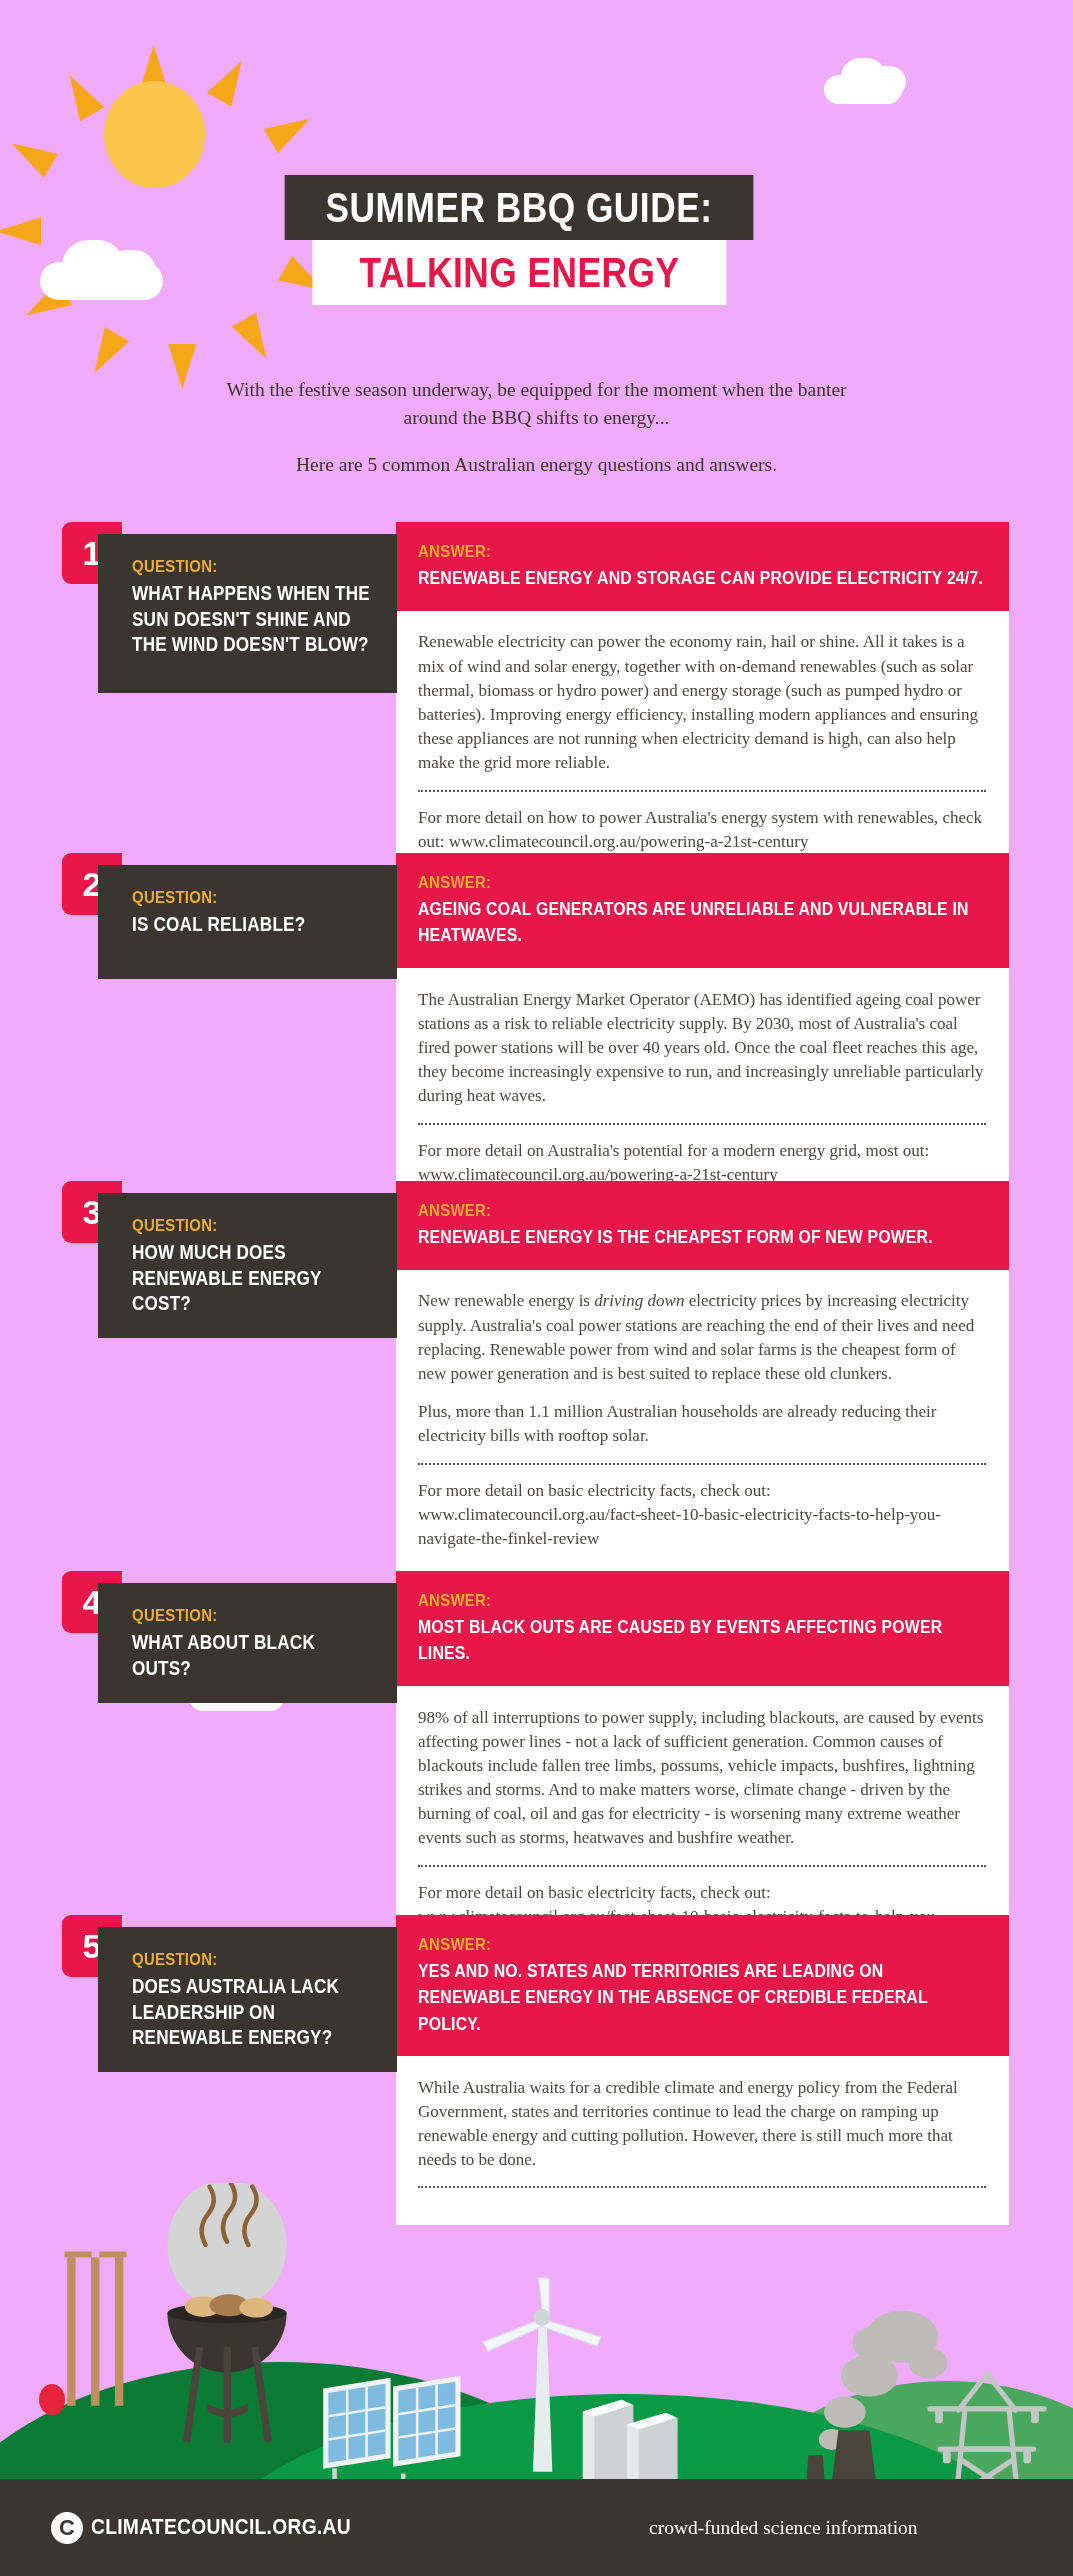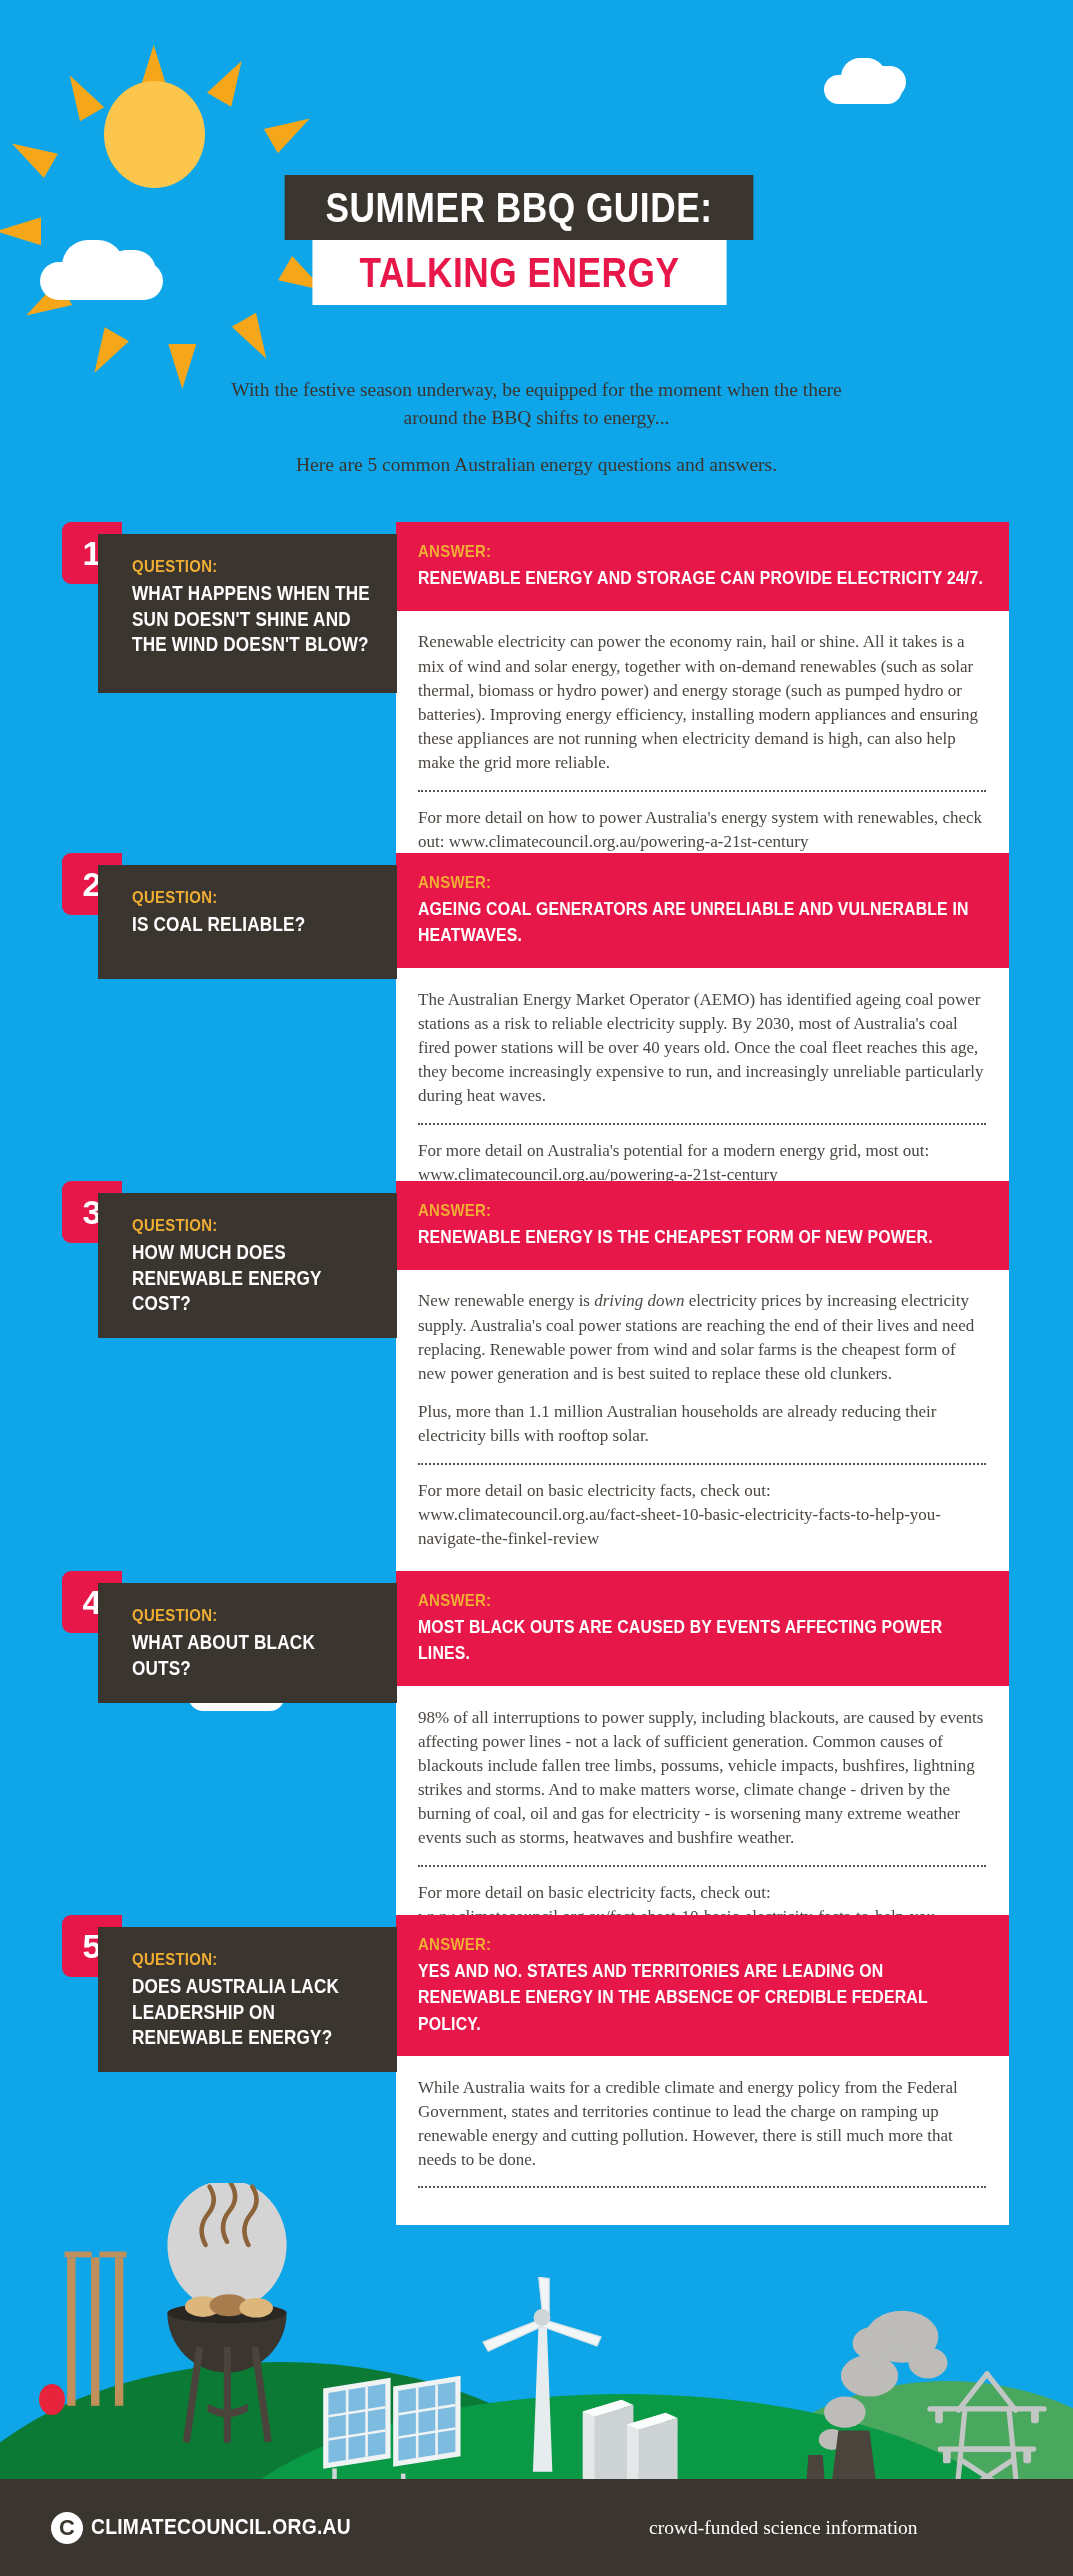--- a/index.html
+++ b/index.html
@@ -8,21 +8,21 @@
     background:#cce7f8;
     font-family:"Liberation Serif", serif;
     width:1073px;
     position:relative;
     overflow-x:hidden;
   }
   .page {
     position:relative;
     width:1073px;
     height:2576px;
-    background:#0ea5e9;
+    background:#f0abfc;
     overflow:hidden;
     text-decoration:underline;
   }
   .cloud-group { position:absolute; }
   .cloud-group .c { position:absolute; background:#fff; border-radius:648px; }
 
   
   .sun-wrap { position:absolute; left:68px; top:45px; width:172px; height:172px; }
   .sun-core { position:absolute; left:36px; top:36px; width:101px; height:107px; background:#fcc54c; border-radius:50%; z-index:2;}
   .ray { position:absolute; left:50%; top:50%; width:0; height:0;
@@ -173,21 +173,21 @@
   <div class="cloud-group" style="left:188px; top:1662px;">
     <div class="c" style="left:0;   top:18px; width:97px; height:31px;"></div>
     <div class="c" style="left:18px;top:0;    width:52px;  height:42px;"></div>
     <div class="c" style="left:53px;top:9px; width:40px;  height:35px;"></div>
   </div>
 
   <div class="title-dark">SUMMER BBQ GUIDE:</div>
   <div class="title-light">TALKING ENERGY</div>
 
   <div class="intro">
-    <div class="p1">With the festive season underway, be equipped for the moment when the there around the BBQ shifts to energy...</div>
+    <div class="p1">With the festive season underway, be equipped for the moment when the banter around the BBQ shifts to energy...</div>
     <div class="p2">Here are 5 common Australian energy questions and answers.</div>
   </div>
 
   <div class="qa" style="top:522px;">
     <div class="num-tab">1</div>
     <div class="q-col" style="min-height:159px;">
       <div class="q-label">QUESTION:</div>
       <div class="q-text">WHAT HAPPENS WHEN THE SUN DOESN'T SHINE AND THE WIND DOESN'T BLOW?</div>
     </div>
     <div class="a-col">

